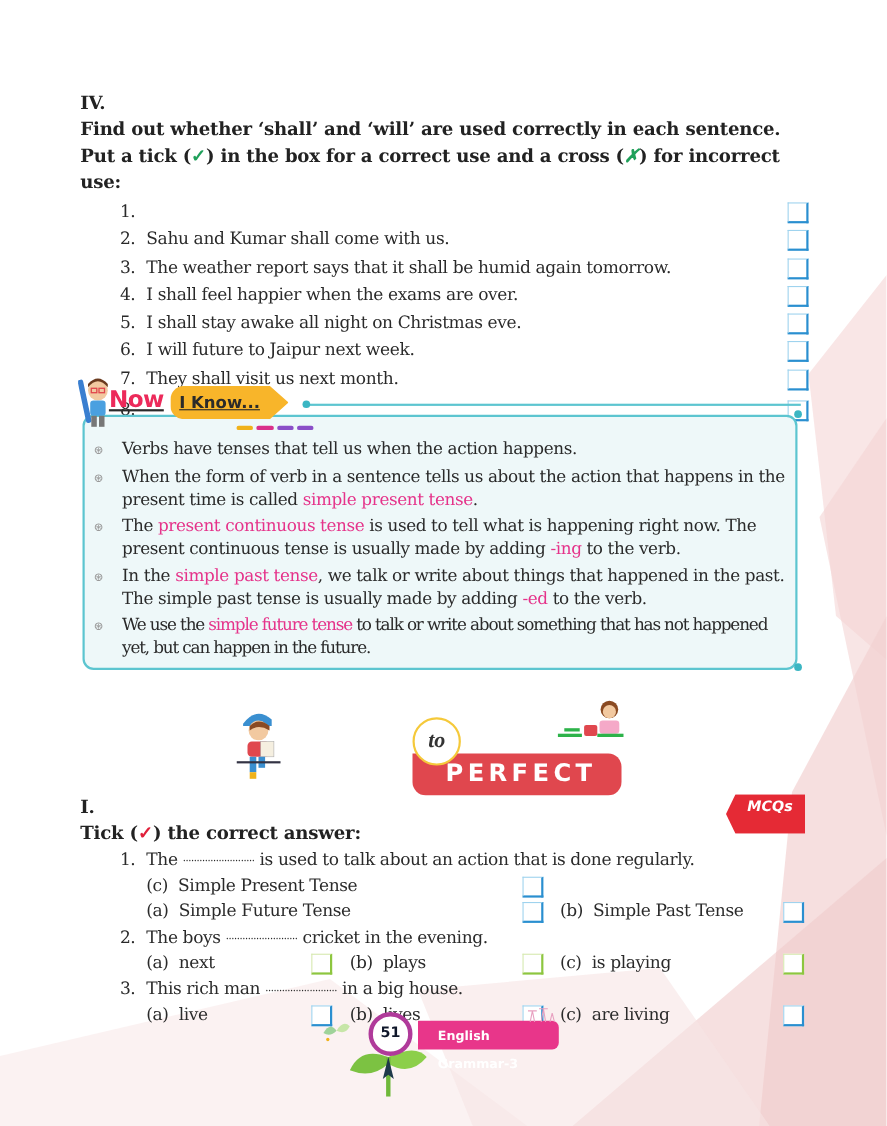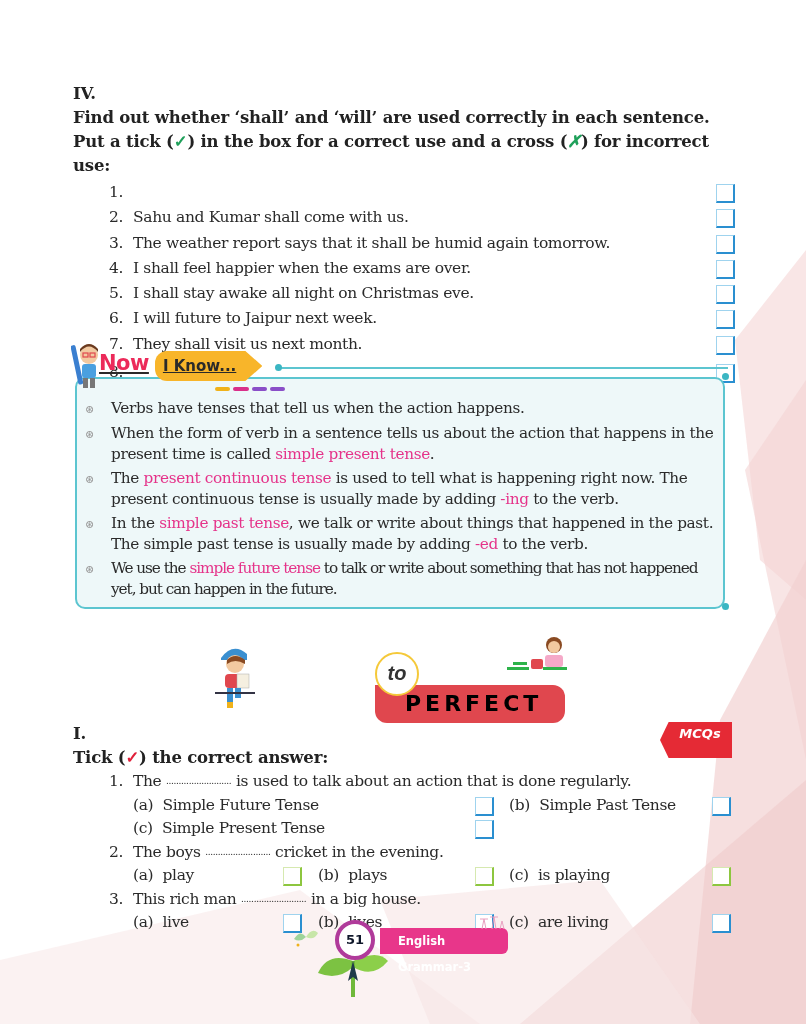--- a/index.html
+++ b/index.html
@@ -61,27 +61,27 @@
   .ptp { position: absolute; left: 215px; top: 640px; width: 345px; height: 80px; }
   .ptp-yellow {
     position: absolute; left: 30px; top: 24px; width: 170px; height: 32px;
     background: #f5c93a; border-radius: 14px 0 0 14px;
     font-family: "DejaVu Sans", sans-serif; font-weight: bold; font-size: 17px; line-height: 32px; color: #222;
     padding-left: 12px; letter-spacing: 0.5px;
   }
   .ptp-red {
     position: absolute; left: 160px; top: 45px; width: 190px; height: 38px;
     background: #e0474e; border-radius: 0 12px 12px 12px;
-    font-family: "DejaVu Sans", sans-serif; font-weight: bold; font-size: 22px; line-height: 38px; color: #000000;
+    font-family: "DejaVu Sans", sans-serif; font-weight: bold; font-size: 22px; line-height: 38px; color: #ffffff;
     padding-left: 30px; letter-spacing: 4px;
   }
   .ptp-to {
     position: absolute; left: 160px; top: 12px; width: 44px; height: 44px; border-radius: 50%;
     background: #fff; border: 2px solid #f5c93a;
-    font-family: Liberation Sans, sans-serif; font-weight: bold; font-style: italic; font-size: 20px; line-height: 38px; text-align: center; color: #333;
+    font-family: Liberation Serif, serif; font-weight: bold; font-style: italic; font-size: 20px; line-height: 38px; text-align: center; color: #333;
   }
   .kid { position: absolute; }
 
   
   .mcq-badge {
     position: absolute; left: 660px; top: 722px; width: 72px; height: 36px;
     background: #e52a35; color: #fff; font-family: "DejaVu Sans", sans-serif; font-weight: bold; font-style: italic;
     font-size: 13px; line-height: 24px; text-align: center;
     clip-path: polygon(12% 0, 100% 0, 100% 100%, 12% 100%, 0 50%);
     padding-left: 8px;
@@ -252,36 +252,36 @@
       </span>
     </div>
 
     <div style="margin-left:36px;">
 
       <div class="q-line">
         <span class="qnum">1.</span>
         <span>The</span>&nbsp;<span style="font-size:9px;">..........................</span>&nbsp;<span>is used to talk about an action that is done regularly.</span>
       </div>
       <div class="opt-row">
+        <span class="opt" style="left:24px;"><span>(c)</span>&nbsp; <span>Simple Present Tense</span></span>
+        <span class="box" style="left:366px; top:3px;"></span>
+      </div>
+      <div class="opt-row">
         <span class="opt" style="left:24px;"><span>(a)</span>&nbsp; <span>Simple Future Tense</span></span>
         <span class="box" style="left:366px; top:3px;"></span>
         <span class="opt" style="left:400px;"><span>(b)</span>&nbsp; <span>Simple Past Tense</span></span>
         <span class="box" style="left:603px; top:3px;"></span>
       </div>
-      <div class="opt-row">
-        <span class="opt" style="left:24px;"><span>(c)</span>&nbsp; <span>Simple Present Tense</span></span>
-        <span class="box" style="left:366px; top:3px;"></span>
-      </div>
 
       <div class="q-line">
         <span class="qnum">2.</span>
         <span>The boys</span>&nbsp;<span style="font-size:9px;">..........................</span>&nbsp;<span>cricket in the evening.</span>
       </div>
       <div class="opt-row">
-        <span class="opt" style="left:24px;"><span>(a)</span>&nbsp; <span>play</span></span>
+        <span class="opt" style="left:24px;"><span>(a)</span>&nbsp; <span>next</span></span>
         <span class="box green" style="left:174px; top:3px;"></span>
         <span class="opt" style="left:209px;"><span>(b)</span>&nbsp; <span>plays</span></span>
         <span class="box green" style="left:366px; top:3px;"></span>
         <span class="opt" style="left:400px;"><span>(c)</span>&nbsp; <span>is playing</span></span>
         <span class="box green" style="left:603px; top:3px;"></span>
       </div>
 
       <div class="q-line">
         <span class="qnum">3.</span>
         <span>This rich man</span>&nbsp;<span style="font-size:9px;">..........................</span>&nbsp;<span>in a big house.</span>

